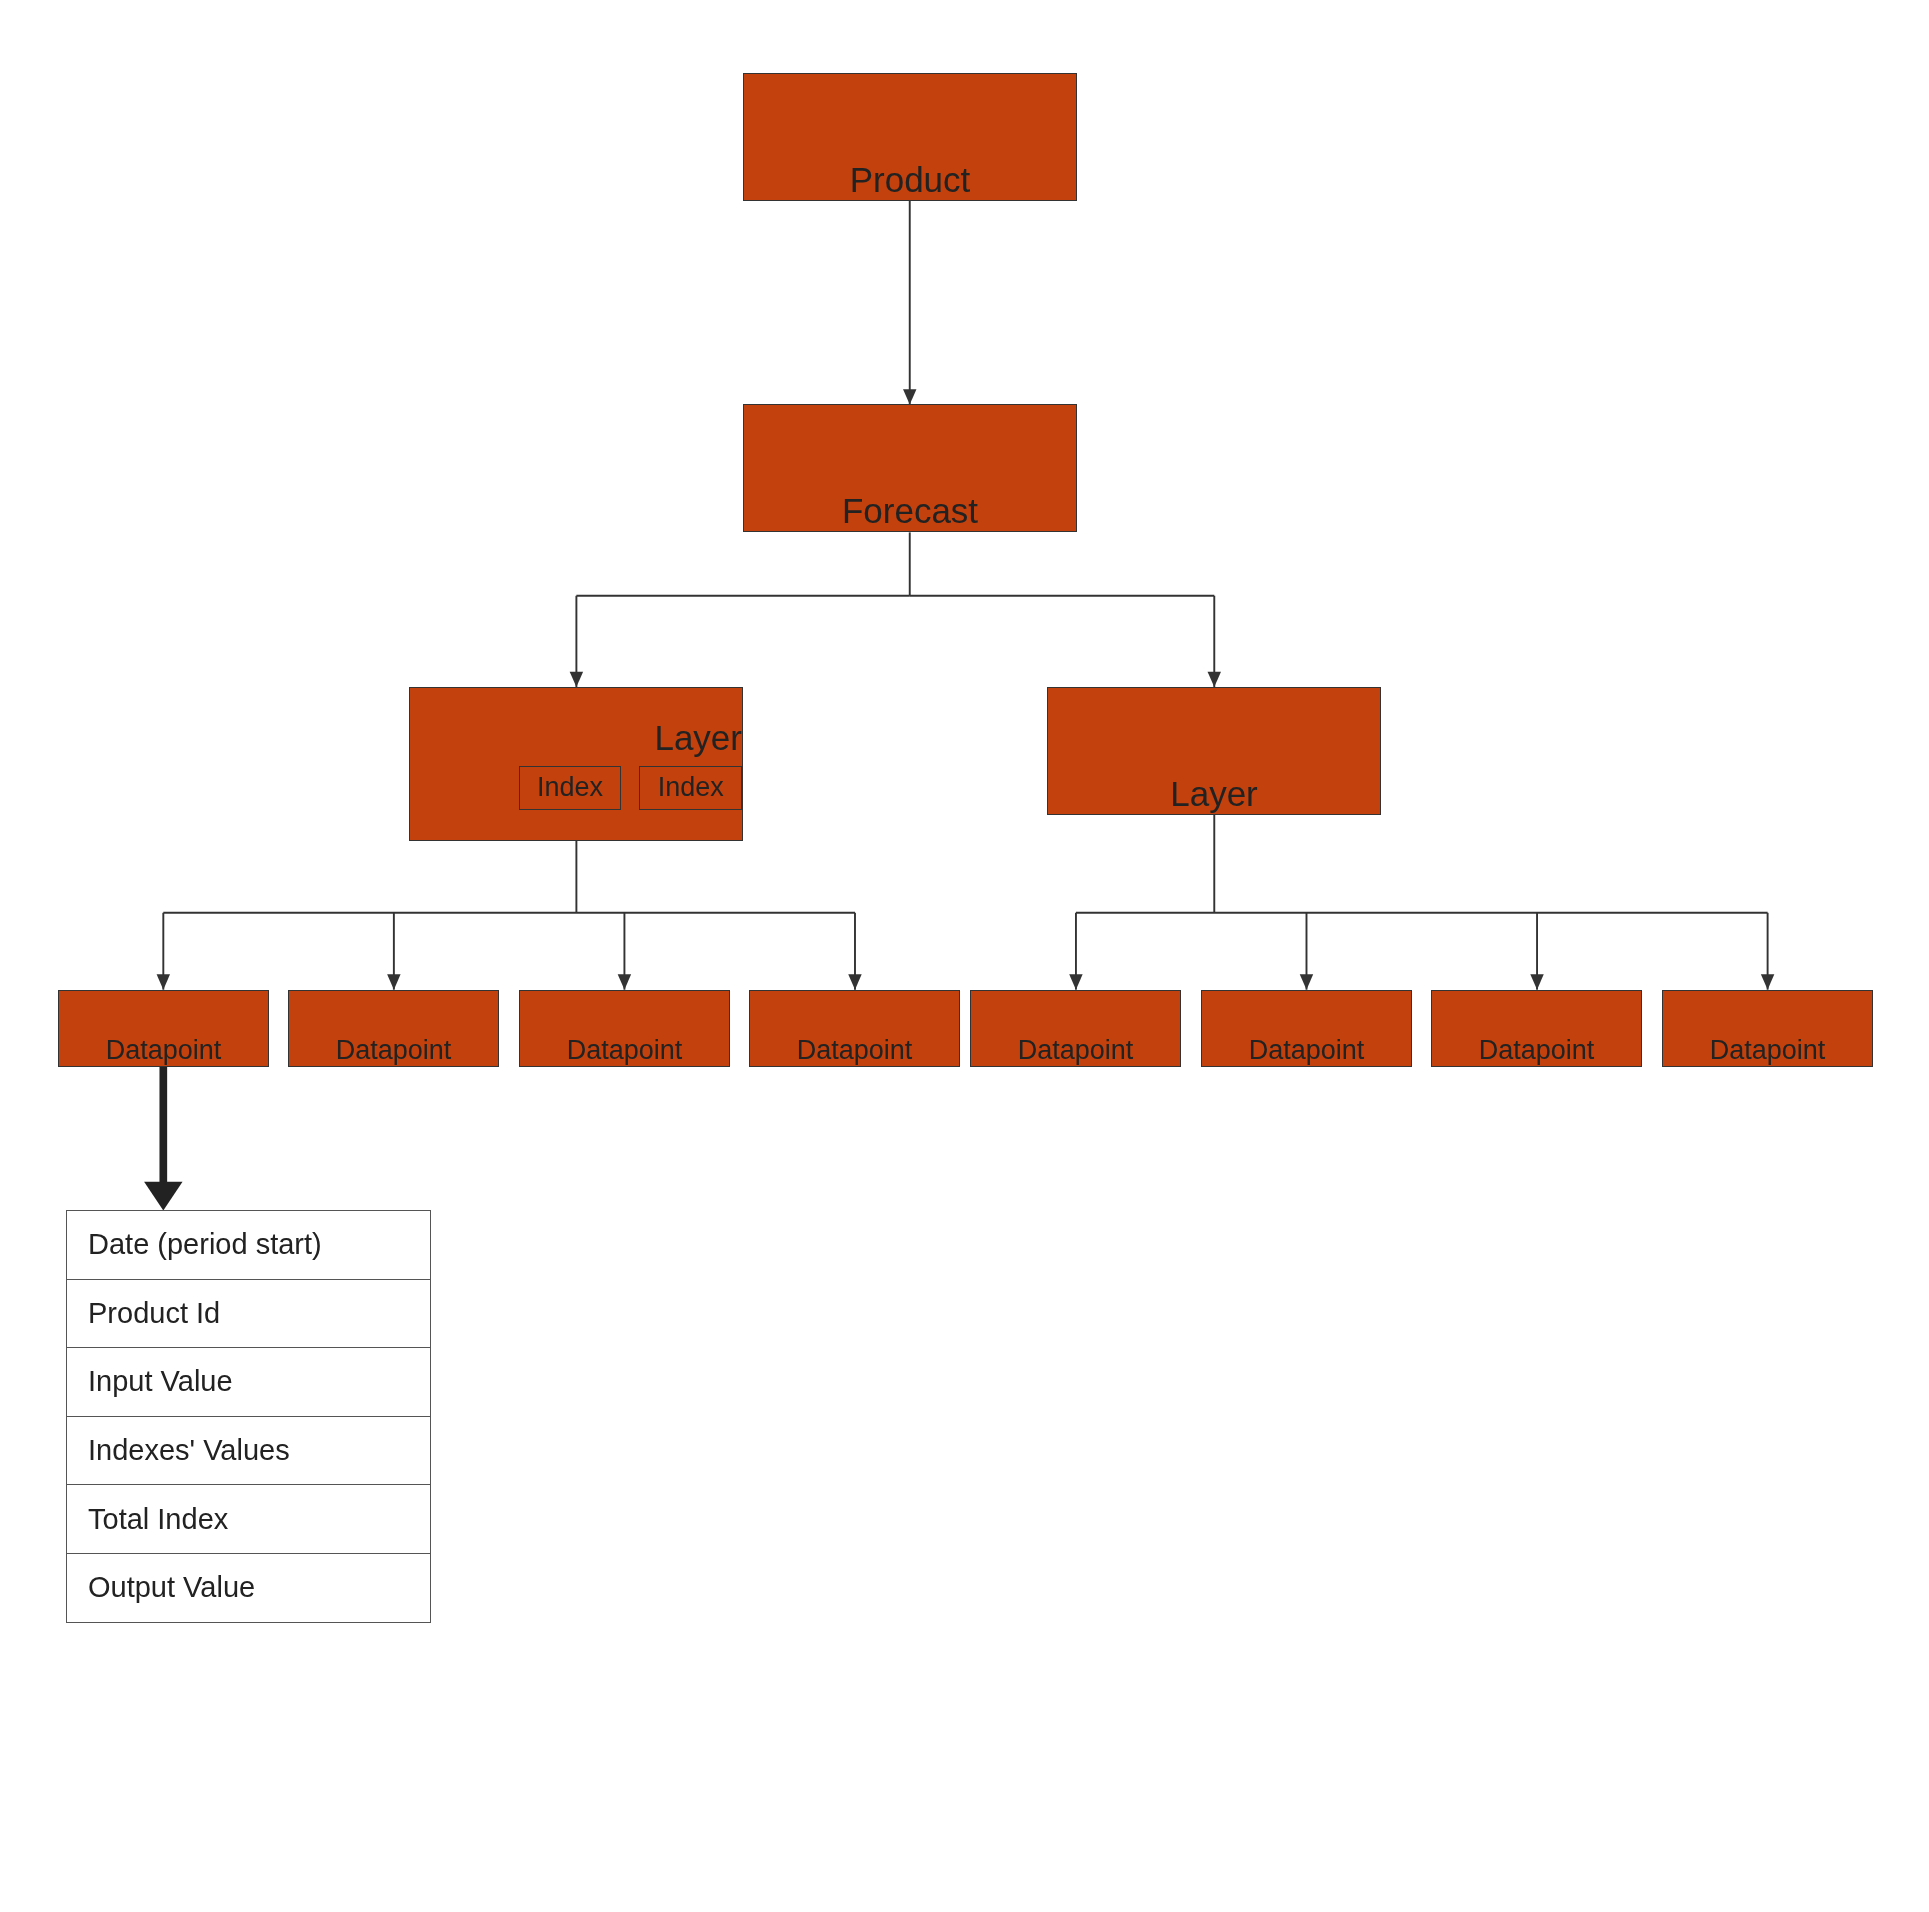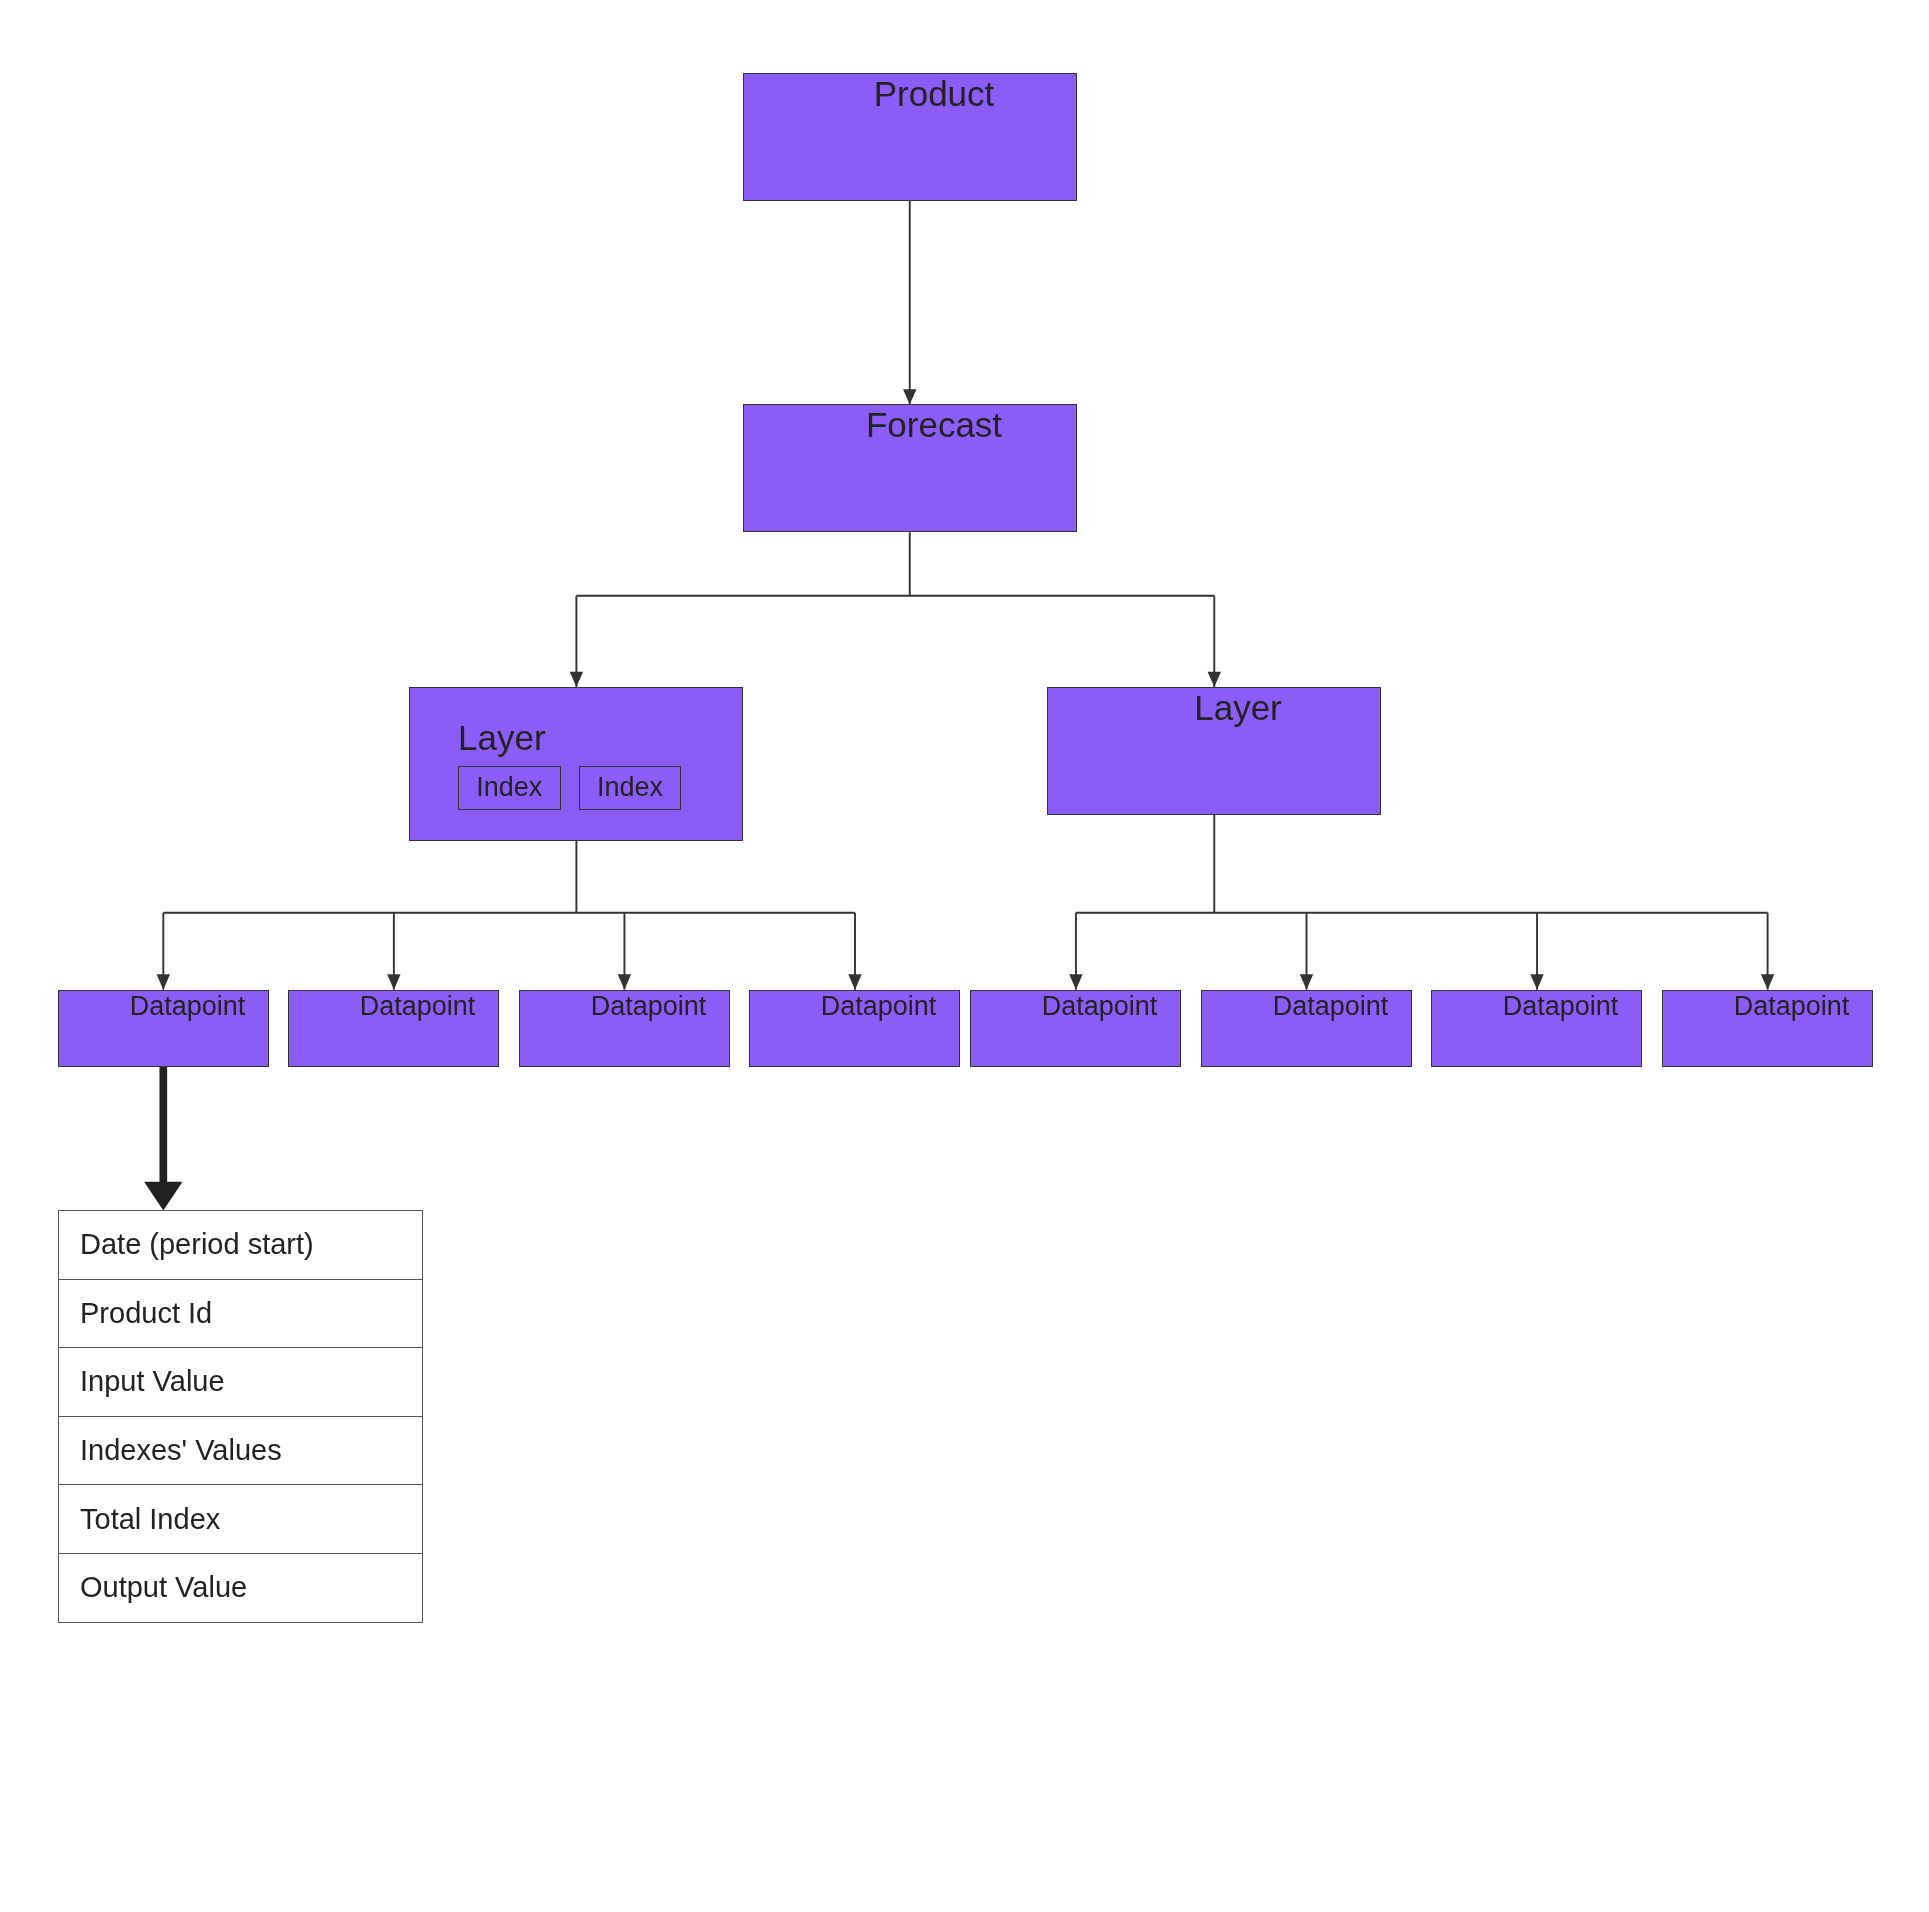--- a/index.html
+++ b/index.html
@@ -15,26 +15,25 @@
     .diagram-container {
       position: relative;
       width: 1929px;
       height: 1913px;
     }
 
     
     .node-box {
       position: absolute;
       border: 1.9px solid #333;
-      background: #8b5cf6;
+      background: #c2410c;
       display: flex;
-      align-items: flex-start;
+      align-items: flex-end;
       justify-content: center;
       text-align: center;
-      padding-left: 48px;
     }
 
     .node-label {
       font-size: 35px;
       color: #222;
       font-weight: normal;
     }
 
     
     .connectors-svg {
@@ -44,20 +43,21 @@
       width: 1929px;
       height: 1913px;
       pointer-events: none;
     }
 
     
     .detail-table {
       position: absolute;
       border: 1.4px solid #555;
       background: #fff;
+      margin-left: 8px;
     }
     .detail-row {
       border-bottom: 1.4px solid #555;
       padding: 17.3px 21px;
       font-size: 29px;
       color: #222;
       white-space: nowrap;
     }
     .detail-row:last-child {
       border-bottom: none;

